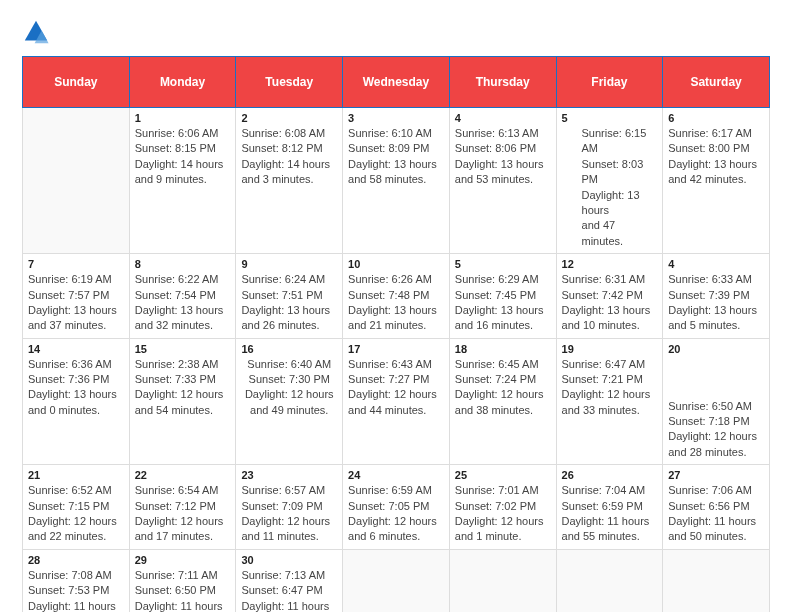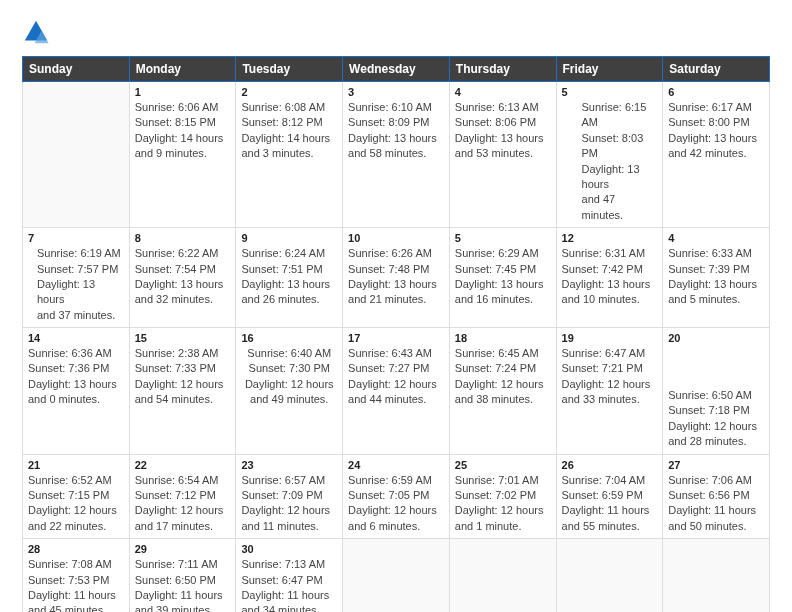--- a/index.html
+++ b/index.html
@@ -51,26 +51,26 @@
     .subtitle {
       font-size: 15px;
       color: #555;
     }
     .calendar {
       width: 100%;
       border-collapse: collapse;
       border: 1px solid #ccc;
     }
     .calendar th {
-      background-color: #404040;
+      background-color: #ef4444;
       color: #fff;
       font-size: 12px;
       font-weight: bold;
-      padding: 5px 6px;
-      text-align: left;
+      padding: 18px 6px;
+      text-align: center;
       border: 1px solid #1a6fc4;
     }
     .calendar td {
       vertical-align: top;
       padding: 4px 5px;
       font-size: 9.5px;
       color: #333;
       border: 1px solid #ddd;
       width: calc(100% / 7);
       height: 82px;
@@ -167,21 +167,21 @@
             <span class="day-number">6</span>
             <div class="day-info" style="white-space: pre-line;">Sunrise: 6:17 AM
 Sunset: 8:00 PM
 Daylight: 13 hours
 and 42 minutes.</div>
           </td>
         </tr>
         <tr>
           <td>
             <span class="day-number">7</span>
-            <div class="day-info" style="white-space: pre-line; margin-left: 9px;">Sunrise: 6:19 AM
+            <div class="day-info" style="white-space: pre-line;">Sunrise: 6:19 AM
 Sunset: 7:57 PM
 Daylight: 13 hours
 and 37 minutes.</div>
           </td>
           <td>
             <span class="day-number">8</span>
             <div class="day-info" style="white-space: pre-line;">Sunrise: 6:22 AM
 Sunset: 7:54 PM
 Daylight: 13 hours
 and 32 minutes.</div>

